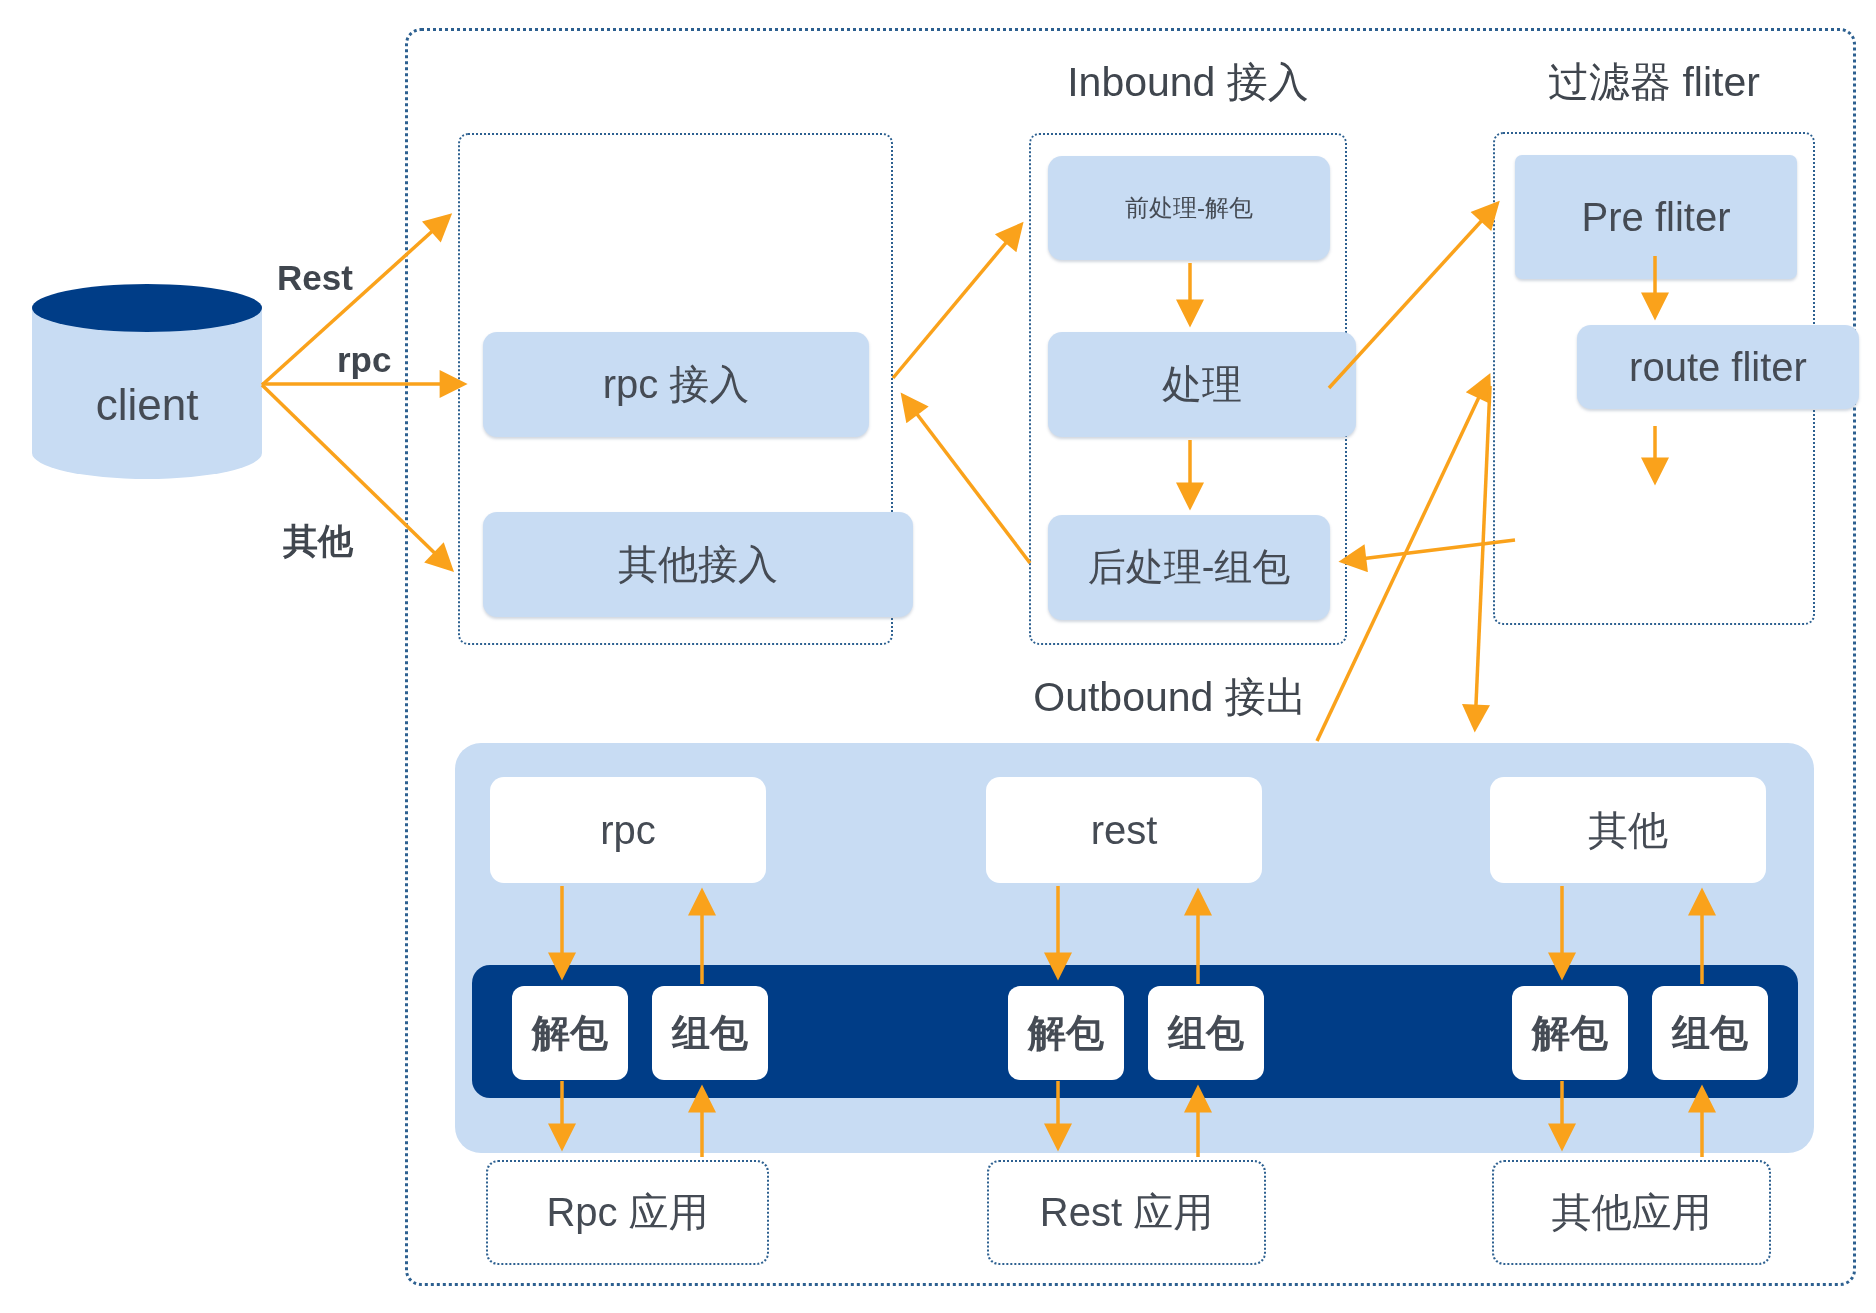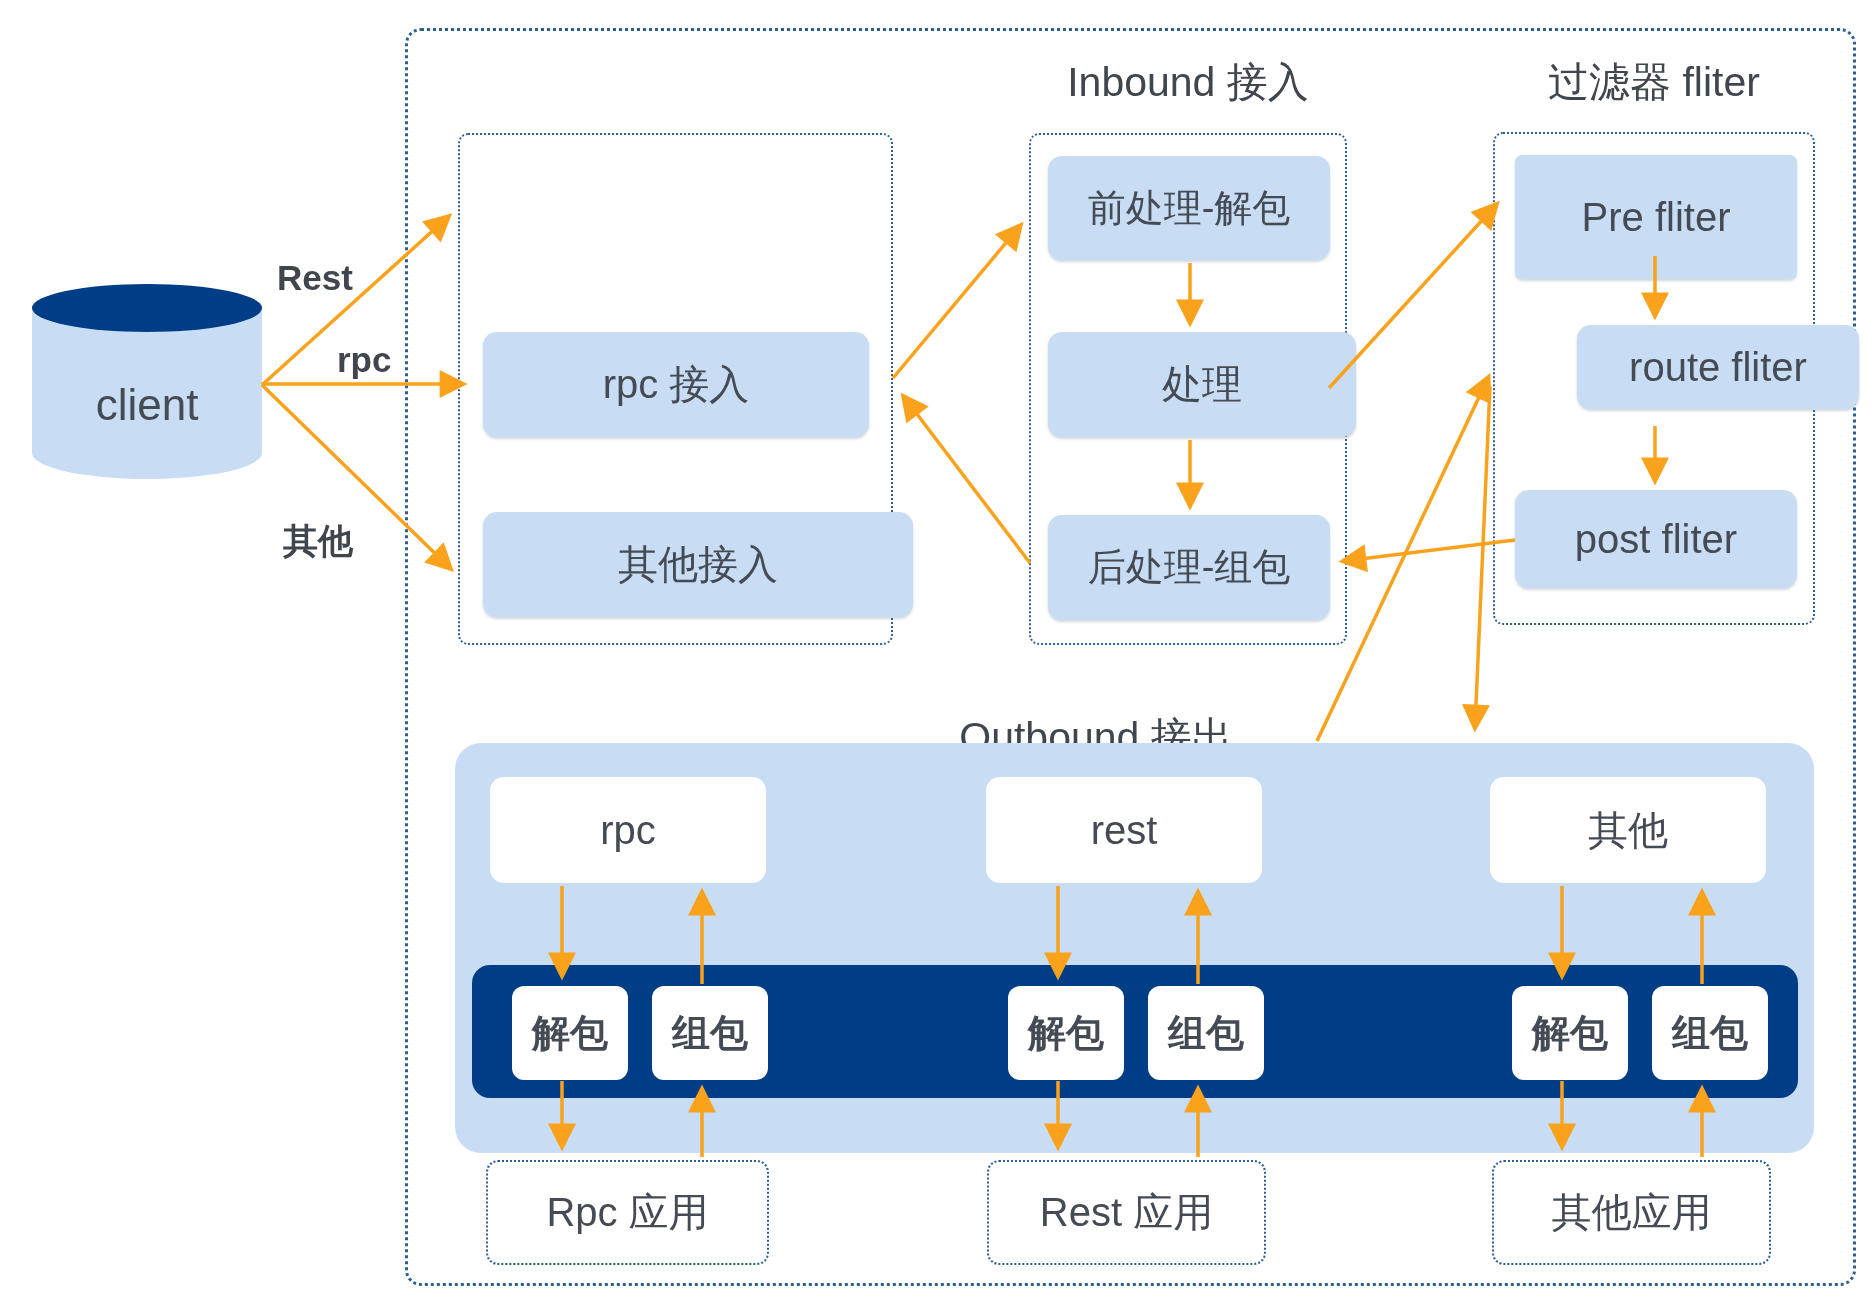--- a/index.html
+++ b/index.html
@@ -70,31 +70,30 @@
   <div class="abs edgelabel" style="left:277px;top:258px;">Rest</div>
   <div class="abs edgelabel" style="left:337px;top:340px;">rpc</div>
   <div class="abs edgelabel" style="left:283px;top:518px;">其他</div>
 
   <div class="abs group" style="left:458px;top:133px;width:435px;height:512px;"></div>
   <div class="abs bluebox" style="left:483px;top:332px;width:386px;height:105px;">rpc 接入</div>
   <div class="abs bluebox" style="left:483px;top:512px;width:430px;height:105px;">其他接入</div>
 
   <div class="abs title" style="left:1029px;top:55px;width:318px;">Inbound 接入</div>
   <div class="abs group" style="left:1029px;top:133px;width:318px;height:512px;"></div>
-  <div class="abs bluebox" style="left:1048px;top:156px;width:282px;height:104px;font-size:38px;">前处理-解包</div>
+  <div class="abs bluebox" style="left:1048px;top:156px;width:282px;height:104px;font-size:24px;">前处理-解包</div>
   <div class="abs bluebox" style="left:1048px;top:332px;width:308px;height:105px;">处理</div>
   <div class="abs bluebox" style="left:1048px;top:515px;width:282px;height:105px;font-size:38px;">后处理-组包</div>
 
   <div class="abs title" style="left:1483px;top:55px;width:342px;">过滤器 fliter</div>
   <div class="abs group" style="left:1493px;top:132px;width:322px;height:493px;"></div>
   <div class="abs bluebox" style="left:1515px;top:155px;width:282px;height:124px;border-radius:7px;">Pre fliter</div>
   <div class="abs bluebox" style="left:1577px;top:325px;width:282px;height:84px;">route fliter</div>
-  <div class="abs bluebox" style="left:1515px;top:490px;width:282px;height:98px;">post fliter</div>
 
-  <div class="abs title" style="left:928px;top:670px;width:336px;margin-top:40px;">Outbound 接出</div>
+  <div class="abs title" style="left:1002px;top:670px;width:336px;">Outbound 接出</div>
   <div class="abs container-blue" style="left:455px;top:743px;width:1359px;height:410px;"></div>
 
   <div class="abs whitebox" style="left:490px;top:777px;width:276px;height:106px;">rpc</div>
   <div class="abs whitebox" style="left:986px;top:777px;width:276px;height:106px;">rest</div>
   <div class="abs whitebox" style="left:1490px;top:777px;width:276px;height:106px;">其他</div>
 
   <div class="abs navybar" style="left:472px;top:965px;width:1326px;height:133px;"></div>
 
   <div class="abs codecbox" style="left:504px;top:986px;width:116px;height:94px;">解包</div>
   <div class="abs codecbox" style="left:644px;top:986px;width:116px;height:94px;">组包</div>

